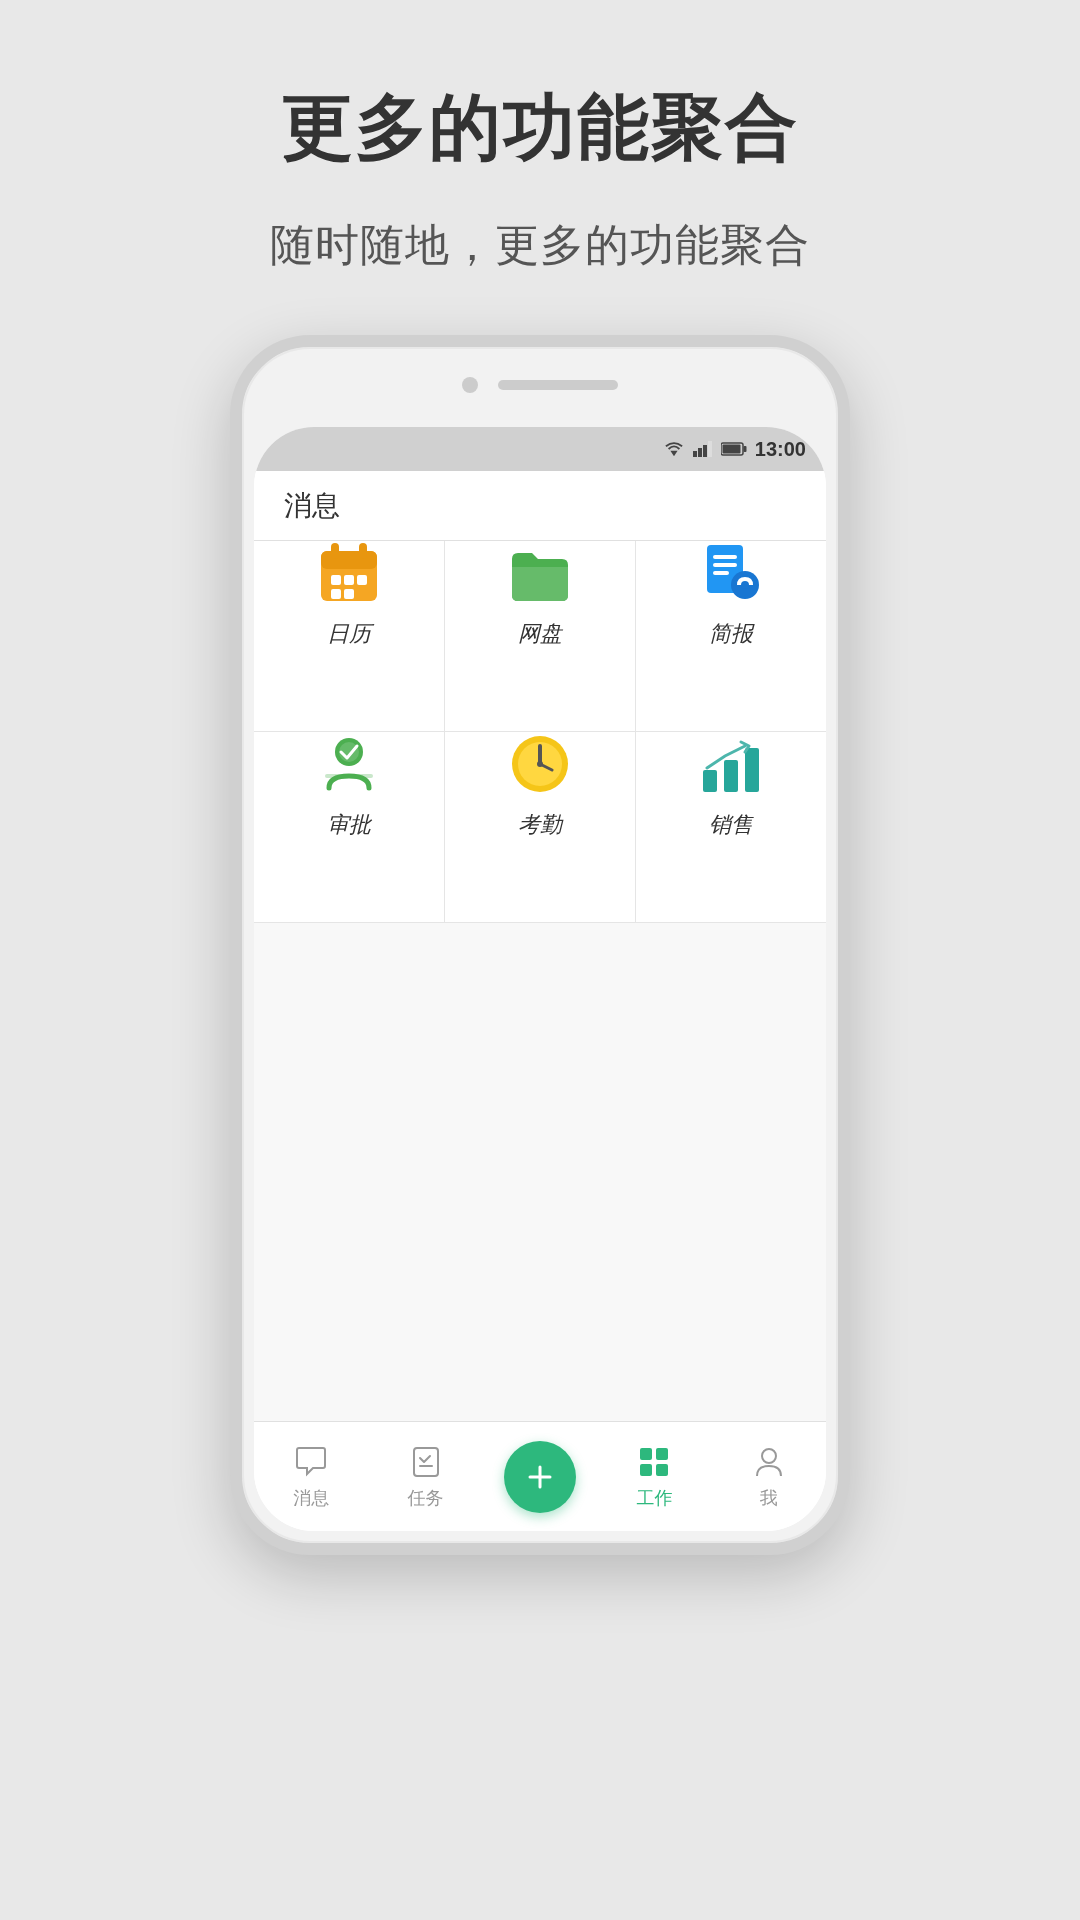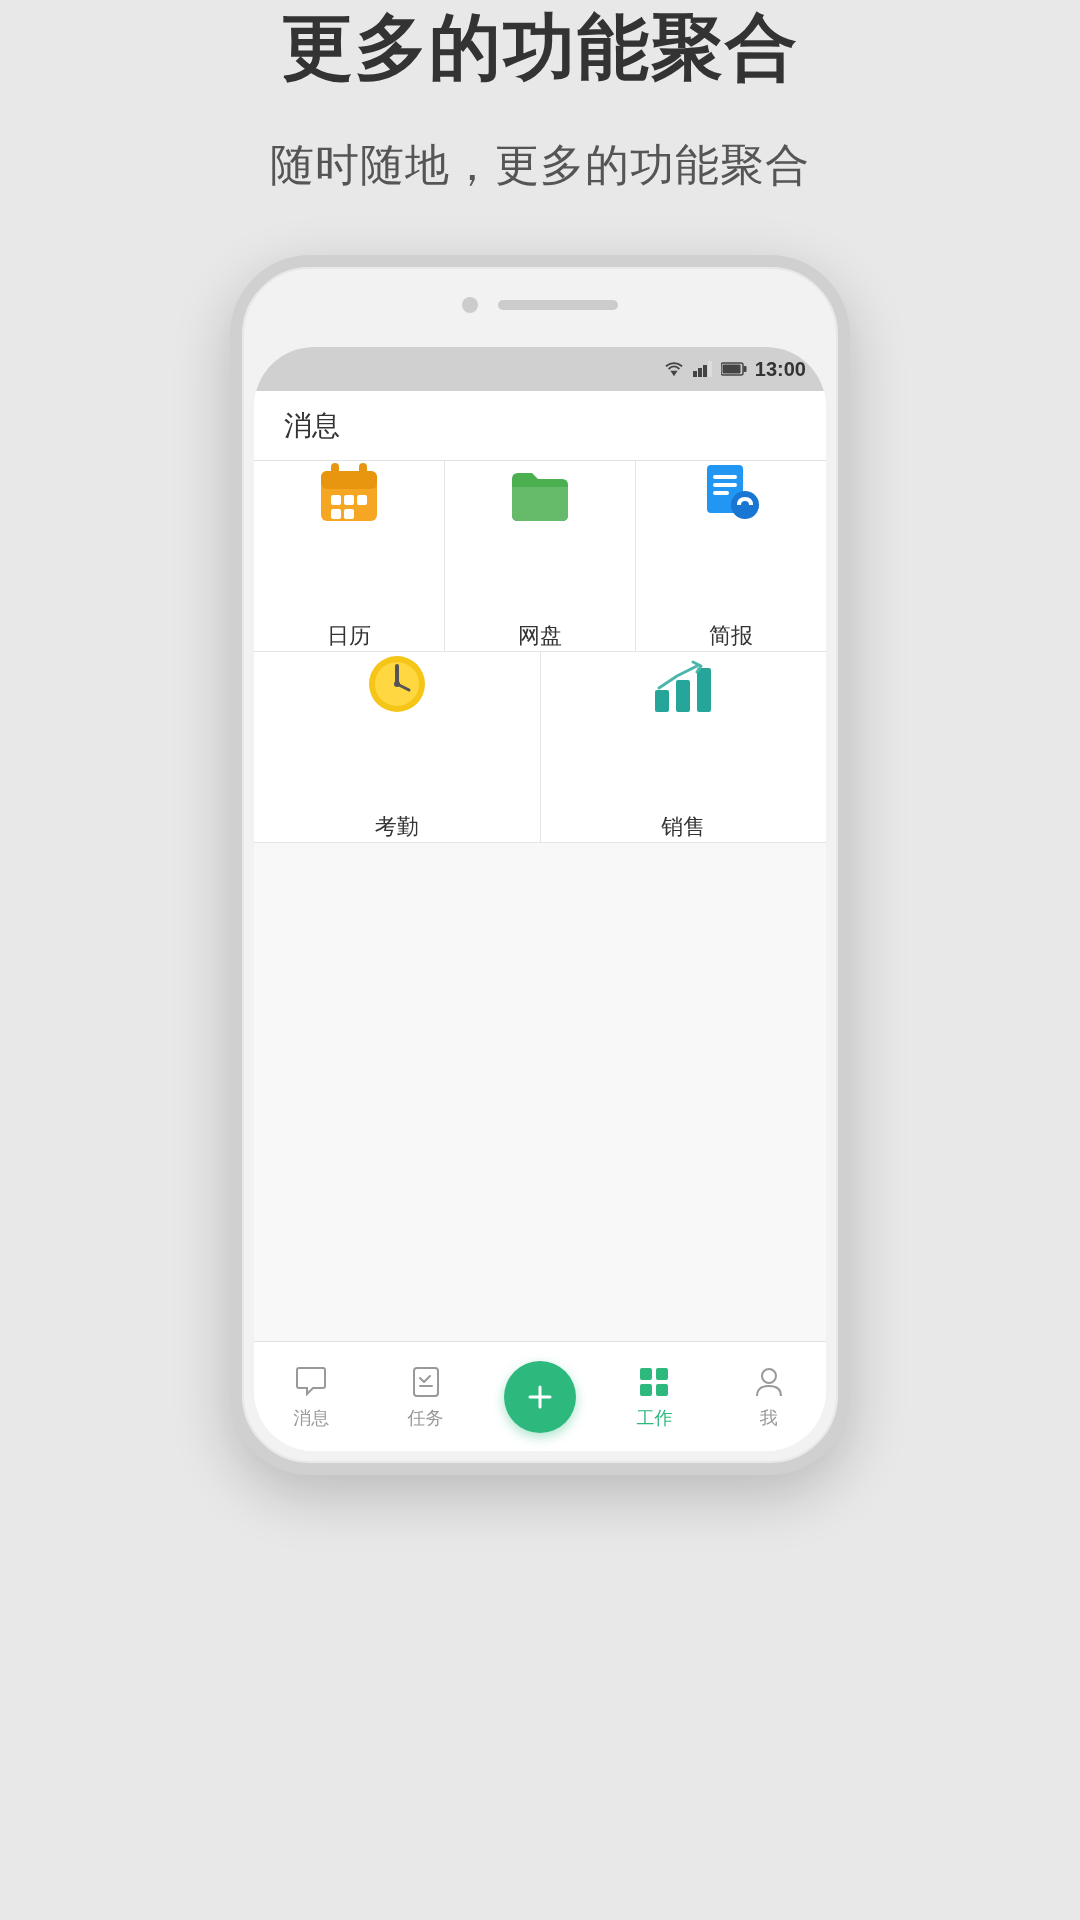--- a/index.html
+++ b/index.html
@@ -12,20 +12,21 @@
       display: flex;
       flex-direction: column;
       align-items: center;
     }
 
     .page-title {
       font-size: 72px;
       font-weight: 900;
       color: #333;
       text-align: center;
+      margin-top: 80px;
       letter-spacing: 2px;
     }
 
     .page-subtitle {
       font-size: 44px;
       color: #555;
       text-align: center;
       margin-top: 40px;
       letter-spacing: 1px;
     }
@@ -150,25 +151,26 @@
       display: flex;
       border-bottom: 1px solid #e5e5e5;
     }
 
     .grid-cell {
       flex: 1;
       height: 190px;
       display: flex;
       flex-direction: column;
       align-items: center;
-      justify-content: space-between;
+      justify-content: flex-start;
       background: #fff;
       border-right: 1px solid #e5e5e5;
       gap: 14px;
       cursor: pointer;
+      font-style: italic;
     }
 
     .grid-cell:last-child {
       border-right: none;
     }
 
     .grid-cell.empty {
       background: #f0f0f0;
     }
 
@@ -313,20 +315,30 @@
               <circle cx="46" cy="44" r="14" fill="#1976d2"></circle>
               <path d="M38 44 Q38 36 46 36 Q54 36 54 44 L46 44 Z" fill="white"></path>
               <circle cx="46" cy="44" r="4" fill="#1976d2"></circle>
             </svg>
             <span class="grid-cell-label">简报</span>
           </div>
         </div>
 
         <div class="grid-row">
 
+          <div class="grid-cell">
+            <svg class="grid-cell-icon" viewBox="0 0 64 64" fill="none">
+              <circle cx="32" cy="20" r="14" fill="#4caf50"></circle>
+              <rect x="8" y="42" width="48" height="4" rx="2" fill="#4caf50" opacity="0.3"></rect>
+              <path d="M12 56 Q12 44 32 44 Q52 44 52 56" stroke="#4caf50" stroke-width="5" fill="none" stroke-linecap="round"></path>
+              <circle cx="32" cy="20" r="10" fill="#66bb6a"></circle>
+              <path d="M24 20 L30 26 L40 14" stroke="white" stroke-width="3" fill="none" stroke-linecap="round" stroke-linejoin="round"></path>
+            </svg>
+            <span class="grid-cell-label">审批</span>
+          </div>
 
           <div class="grid-cell">
             <svg class="grid-cell-icon" viewBox="0 0 64 64" fill="none">
               <circle cx="32" cy="32" r="28" fill="#f5c518"></circle>
               <circle cx="32" cy="32" r="22" fill="#ffd740"></circle>
               <line x1="32" y1="14" x2="32" y2="32" stroke="#555" stroke-width="4" stroke-linecap="round"></line>
               <line x1="32" y1="32" x2="44" y2="38" stroke="#555" stroke-width="3" stroke-linecap="round"></line>
               <circle cx="32" cy="32" r="3" fill="#555"></circle>
             </svg>
             <span class="grid-cell-label">考勤</span>

